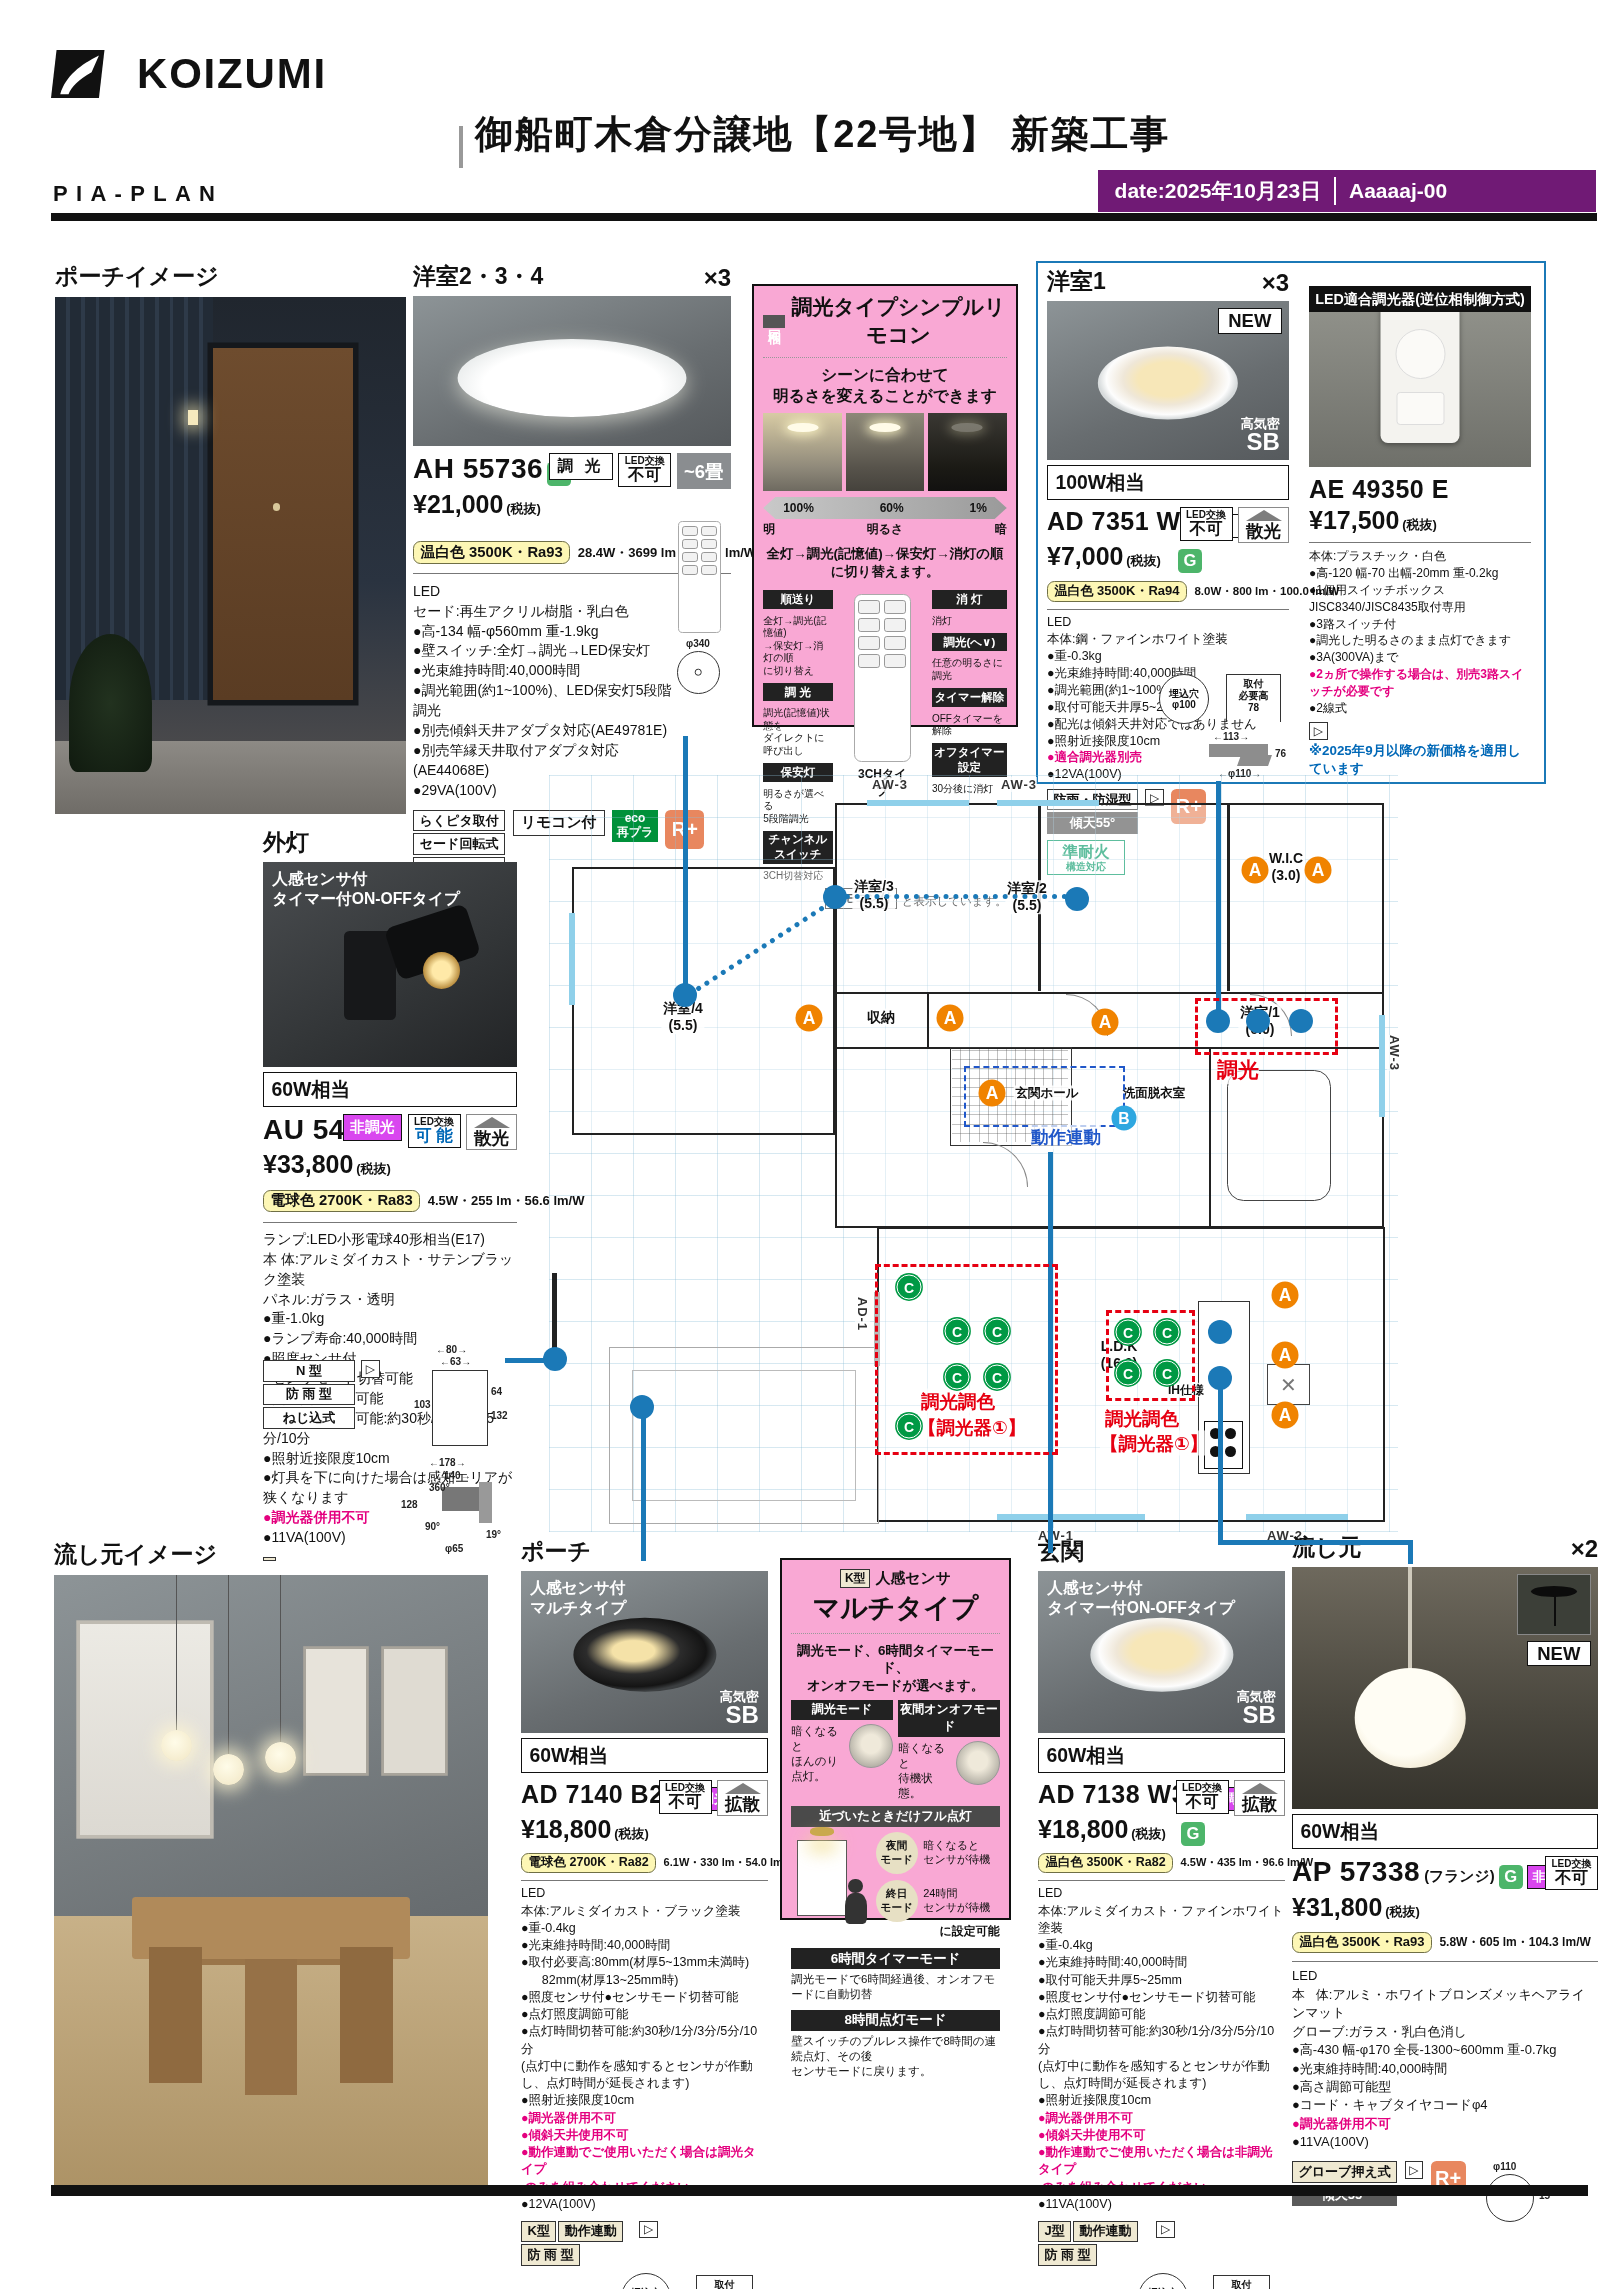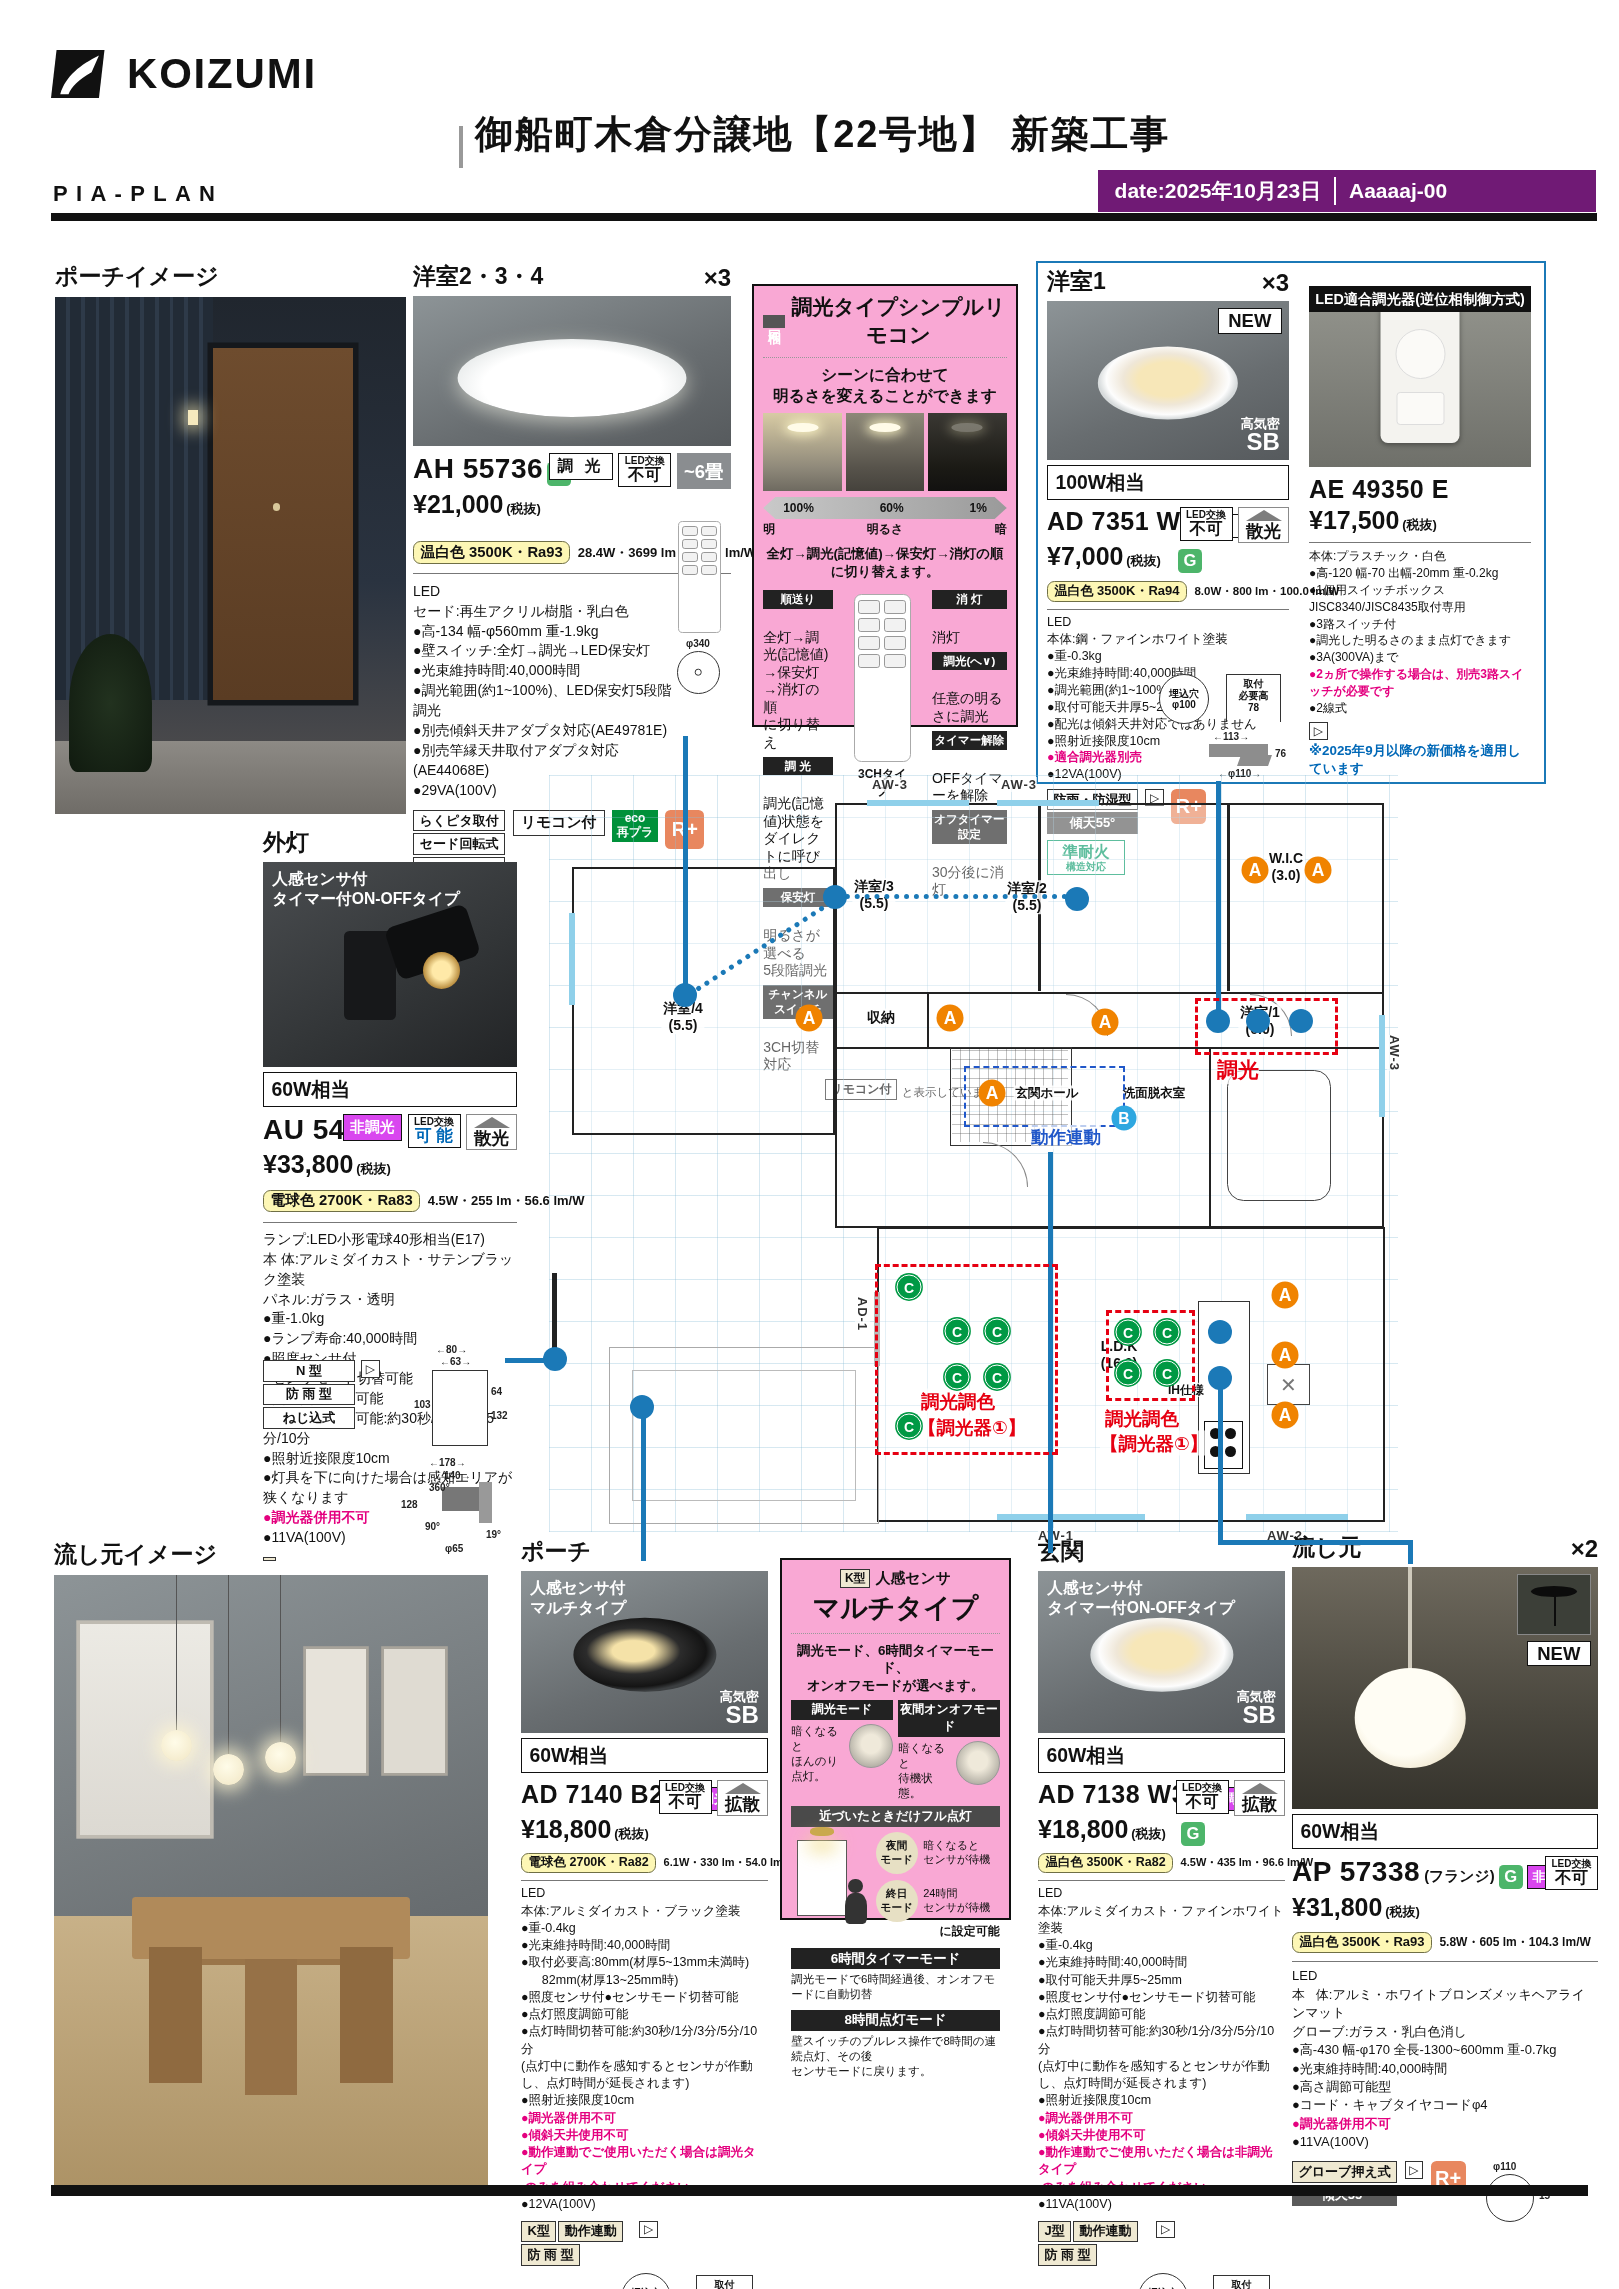--- a/index.html
+++ b/index.html
@@ -1,20 +1,20 @@
 <!DOCTYPE html>
 <html style="font-size:14.8px"><head>
 <meta charset="utf-8">
 <style>
   html,body{margin:0;padding:0;background:#e8e8e8}
   #page{position:relative;width:1620px;height:2290px;background:#fff;overflow:hidden;
         font-family:"Liberation Sans","DejaVu Sans",sans-serif;color:#111}
   .abs{position:absolute}
   
-  .brandrow{position:absolute;left:51px;top:48px;display:flex;align-items:center;gap:17px}
+  .brandrow{position:absolute;left:51px;top:48px;display:flex;align-items:center;gap:27px}
   .brandtxt{font-size:42px;font-weight:800;letter-spacing:1.8px}
   .planlabel{position:absolute;left:53px;top:181px;font-size:22px;font-weight:bold;letter-spacing:8.3px}
   .titletick{position:absolute;left:459px;top:126px;width:3.7px;height:42px;background:#999}
   .pagetitle{position:absolute;left:475px;top:109px;font-size:38px;font-weight:800;letter-spacing:1.8px}
   .datebar{position:absolute;left:1098px;top:170px;width:498px;height:42px;background:#701a75;color:#fff;
            display:flex;align-items:center;font-size:21px;font-weight:bold}
   .datebar .dv{width:1.8px;height:28px;background:#fff;margin:0 13px}
   .hrule{position:absolute;left:51px;top:213px;width:1546px;height:8.3px;background:#111}
   .botbar{position:absolute;left:51px;top:2185px;width:1537px;height:11px;background:#111}
   
@@ -98,21 +98,21 @@
   .t3 .tlamp{opacity:.35}
   .arrowbar{position:relative;height:22px;margin-top:5.5px;background:linear-gradient(90deg,#c9c9c9,#9a9a9a);
             clip-path:polygon(0 50%,5% 0,95% 0,100% 50%,95% 100%,5% 100%);display:flex;align-items:center;
             justify-content:space-between;padding:0 20px;font-size:12px;font-weight:bold}
   .scalerow{display:flex;justify-content:space-between;font-size:12px;font-weight:bold;margin-top:1.8px}
   .seq{font-size:13.4px;font-weight:800;margin-top:7.4px;text-align:center}
   .fgrid{display:flex;gap:21px;margin-top:9.2px}
   .fcol{width:89px;display:flex;flex-direction:column;gap:5.5px}
   .fcol.r{width:96px}
   .fitem .lab{background:#222;color:#fff;text-align:center;font-size:11.5px;font-weight:bold;padding:1.8px 0.9px}
-  .fitem .des{font-size:14px;line-height:1.25;white-space:pre-line;margin-top:20px}
+  .fitem .des{font-size:10px;line-height:1.25;white-space:pre-line;margin-top:6px}
   .remote{width:48px;height:155px;border:1.8px solid #aaa;border-radius:7.4px;background:#fff;margin:3.7px auto 0;
           padding:5.5px 3.7px;display:grid;grid-template-columns:1fr 1fr;gap:3.7px;align-content:start}
   .rbtn{height:12px;border:1.4px solid #999;border-radius:2.8px;background:#f2f2f2}
   .rcap{text-align:center;font-size:12px;font-weight:bold;margin-top:3.7px}
   .pnote{display:flex;align-items:flex-end;gap:4.6px;font-size:11.5px;margin-top:5.5px;justify-content:flex-end}
   .pnote .tagl{border:1.4px solid #333;padding:0.9px 4.6px;font-weight:bold;font-size:12px}
   
   .mhead{display:flex;justify-content:center;align-items:center;gap:5.5px;font-weight:800;font-size:14.8px}
   .kbox{border:1.4px solid #333;font-size:12px;padding:0 3.7px;background:#efe9d2}
   .mtitle{text-align:center;font-size:27px;font-weight:800;margin-top:1.8px}

